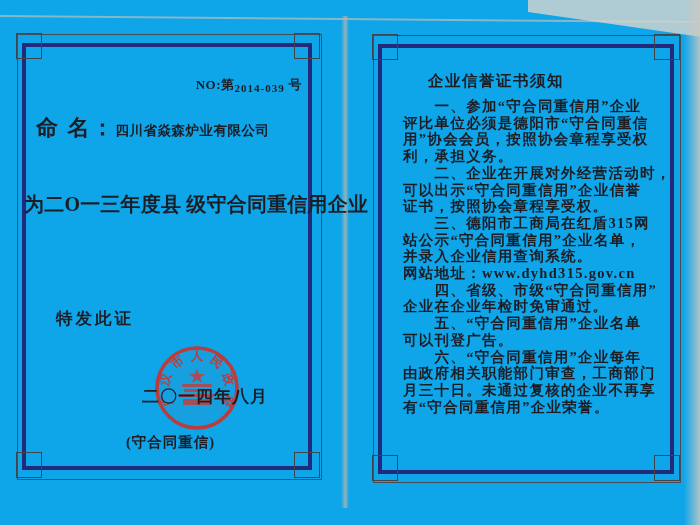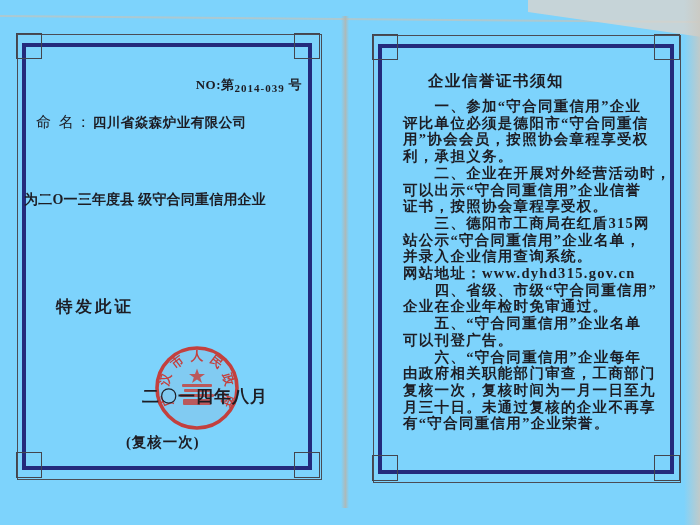--- a/index.html
+++ b/index.html
@@ -1,18 +1,18 @@
 <!DOCTYPE html>
 <html><head>
 <meta charset="utf-8">
 <style>
   html,body{margin:0;padding:0;}
   #scan{
     position:relative;width:700px;height:525px;overflow:hidden;
-    background:#7dd3fc;
+    background:#0ea5e9;
     font-family:"Liberation Serif","DejaVu Serif",serif;
     color:#1d1d24;
   }
   
   .top-edge{position:absolute;left:0;top:15px;width:105%;height:2px;
     background:#c6c3ba;opacity:.65;transform:rotate(0.5deg);transform-origin:0 0;}
   .fold{position:absolute;left:341px;top:16px;width:8px;height:492px;
     background:linear-gradient(to right,rgba(185,182,172,0),#b7b4ab 55%,rgba(185,182,172,0));opacity:.8;}
   .right-shade{position:absolute;right:0;top:0;width:16px;height:100%;
     background:linear-gradient(to right,rgba(201,198,190,0),#ccc9c1);opacity:.85;}
@@ -21,26 +21,26 @@
   
   .rect{position:absolute;background:transparent;}
   .thin{border:1.5px solid #4a4c55;}
   .navy{border:4px solid #232a7c;}
   .sq{position:absolute;width:24px;height:24px;border:1.5px solid #43454e;}
   
   .serial{position:absolute;left:150px;top:76px;width:152px;text-align:right;
     font-weight:bold;font-size:13px;letter-spacing:.5px;}
   .serial .num{font-size:11px;position:relative;top:3px;letter-spacing:1px;}
   .name-line{position:absolute;left:36px;top:113px;white-space:nowrap;}
-  .name-line .lbl{font-size:15px;font-weight:normal;letter-spacing:2px;}
+  .name-line .lbl{font-size:22px;font-weight:bold;letter-spacing:2px;}
   .name-line .val{font-size:13.5px;font-weight:bold;
     font-family:Liberation Sans, sans-serif;letter-spacing:.5px;}
-  .award{position:absolute;left:24px;top:191px;width:290px;font-size:14px;
+  .award{position:absolute;left:24px;top:191px;width:290px;font-size:20px;
     font-weight:bold;white-space:pre;letter-spacing:.2px;}
-  .issue{position:absolute;left:56px;top:296px;font-size:16.5px;font-weight:bold;letter-spacing:3px;}
+  .issue{position:absolute;left:56px;top:308px;font-size:16.5px;font-weight:bold;letter-spacing:3px;}
   .dateline{position:absolute;left:142px;top:385px;width:126px;text-align:right;
     font-size:17px;font-weight:bold;letter-spacing:1px;z-index:6;}
   .validity{position:absolute;left:126px;top:433px;font-size:14.5px;font-weight:bold;letter-spacing:1px;}
   .seal{position:absolute;left:153px;top:344px;width:88px;height:88px;z-index:5;opacity:.92;}
   
   .notice-title{position:absolute;left:378px;top:71px;width:236px;text-align:center;
     font-size:15.5px;font-weight:bold;letter-spacing:1.5px;}
   .notice-body{position:absolute;left:403px;top:98px;width:262px;
     font-size:14.5px;font-weight:bold;line-height:16.7px;letter-spacing:1.3px;}
   .notice-body div{white-space:pre;}
@@ -91,21 +91,21 @@
         <polygon points="44,24.5 46,30 52,30 47.2,33.4 49,39 44,35.6 39,39 40.8,33.4 36,30 42,30"></polygon>
         <rect x="29" y="40" width="30" height="3" rx="1"></rect>
         <rect x="31" y="45" width="26" height="3" rx="1"></rect>
         <rect x="27" y="50" width="34" height="3" rx="1"></rect>
         <rect x="30" y="55" width="28" height="6" rx="1"></rect>
       </g>
     </svg>
 
     <div class="dateline">二〇一四年八月</div>
 
-    <div class="validity">(复核一次)</div>
+    <div class="validity">(守合同重信)</div>
   </div>
 
   <div>
 
     <div class="rect thin" style="left:373px;top:35px;width:306px;height:446px;"></div>
     <div class="rect navy" style="left:378px;top:44px;width:288px;height:422px;"></div>
     <div class="sq" style="left:372px;top:34px;"></div>
     <div class="sq" style="left:654px;top:34px;"></div>
     <div class="sq" style="left:372px;top:455px;"></div>
     <div class="sq" style="left:654px;top:455px;"></div>
@@ -123,19 +123,18 @@
       <div>　　三、德阳市工商局在红盾315网</div>
       <div>站公示“守合同重信用”企业名单，</div>
       <div>并录入企业信用查询系统。</div>
       <div>网站地址：www.dyhd315.gov.cn</div>
       <div>　　四、省级、市级“守合同重信用”</div>
       <div>企业在企业年检时免审通过。</div>
       <div>　　五、“守合同重信用”企业名单</div>
       <div>可以刊登广告。</div>
       <div>　　六、“守合同重信用”企业每年</div>
       <div>由政府相关职能部门审查，工商部门</div>
-      <div>复核一次，复核时间为一月一日至九</div>
       <div>月三十日。未通过复核的企业不再享</div>
       <div>有“守合同重信用”企业荣誉。</div>
     </div>
   </div>
 
 </div>
 
 </body></html>

